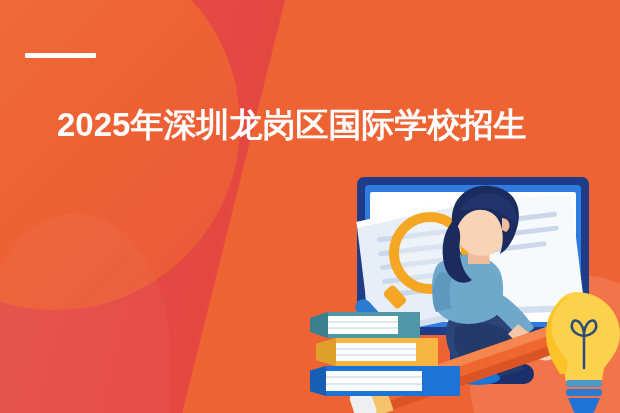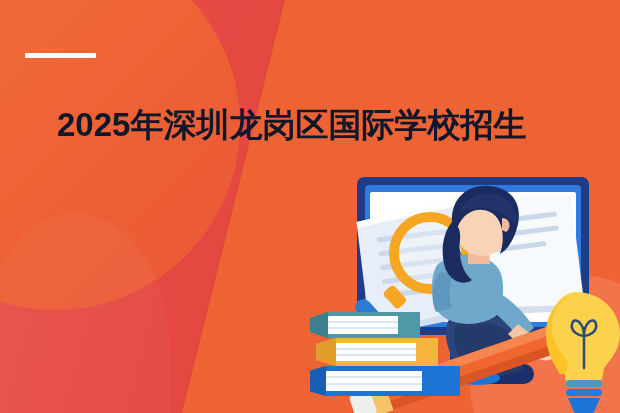--- a/index.html
+++ b/index.html
@@ -77,21 +77,21 @@
     width: 71px;
     height: 5px;
     background: #ffffff;
     border-radius: 1px;
   }
   .title {
     position: absolute;
     left: 57px;
     top: 105px;
     width: 470px;
-    color: #0f172a;
+    color: #ffffff;
     font-size: 33px;
     line-height: 40px;
     font-weight: bold;
     letter-spacing: 0px;
     white-space: nowrap;
   }
 
   
   .illus {
     position: absolute;

